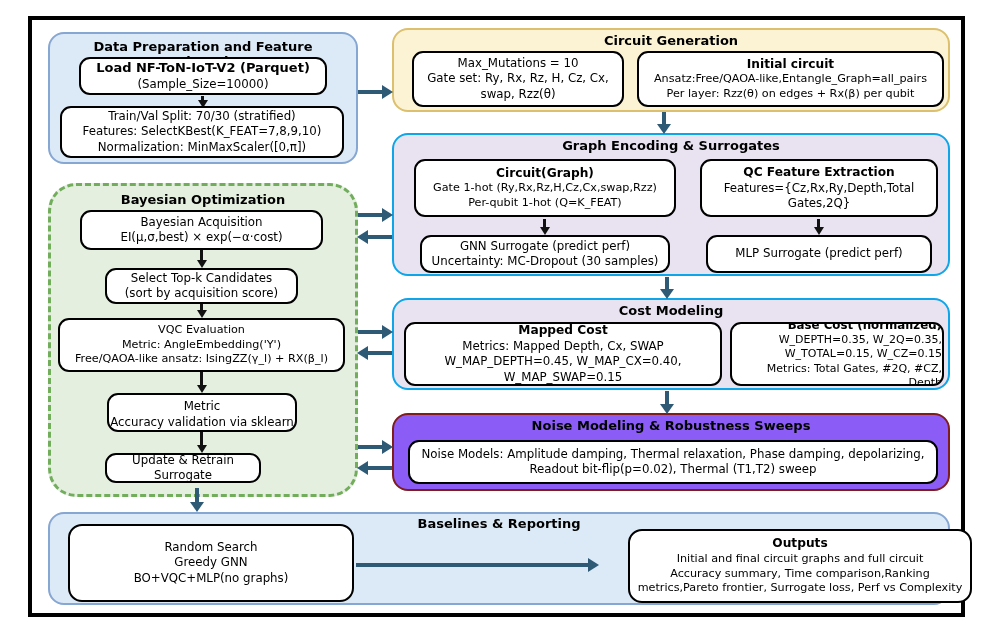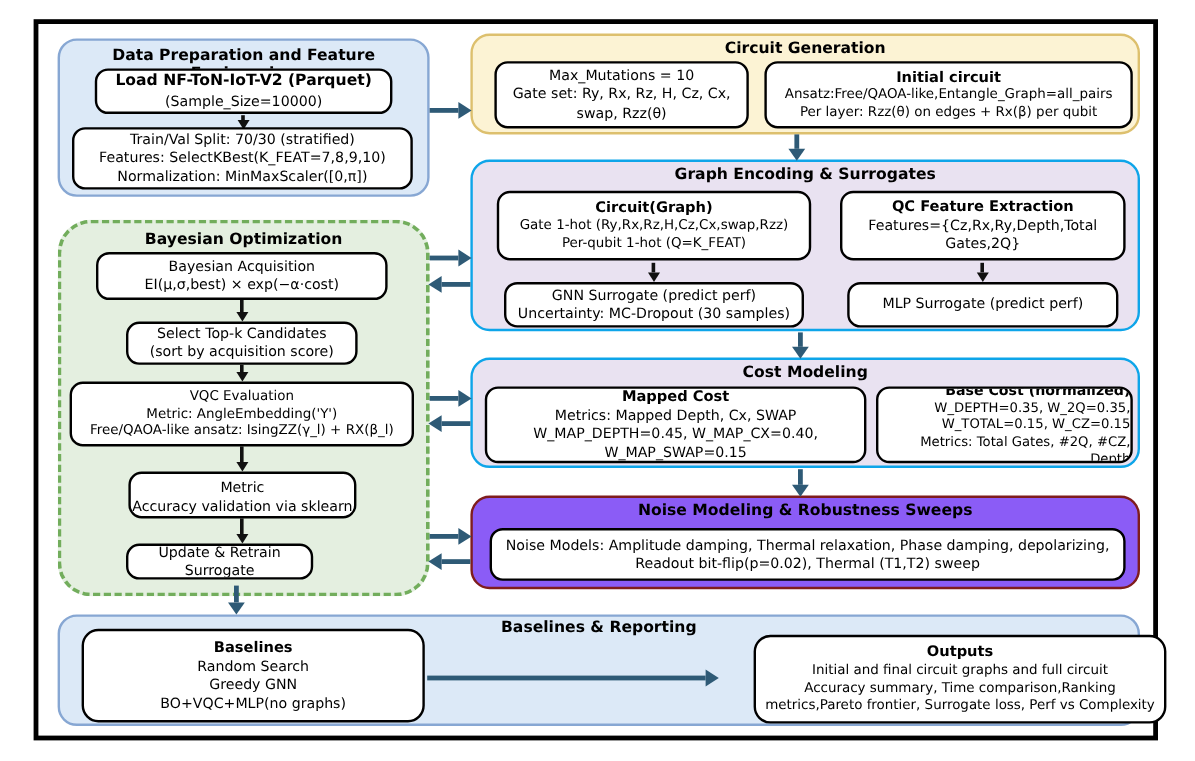--- a/index.html
+++ b/index.html
@@ -174,21 +174,20 @@
       <div class="blines">
             <div class="tl">Noise Models: Amplitude damping, Thermal relaxation, Phase damping, depolarizing,</div>
             <div class="tl">Readout bit-flip(p=0.02), Thermal (T1,T2) sweep</div>
           </div>
     </div>
   </div>
 
   <div class="sec blue" style="left:16px;top:492px;width:902px;height:93px;">
     <div class="sec-title" style="top:2px;">Baselines &amp; Reporting</div>
     <div class="wbox" style="left:18px;top:10px;width:286px;height:78px;border-radius:14px;">
-      <div class="bt">Baselines</div>
       <div class="blines">
             <div class="tl">Random Search</div>
             <div class="tl">Greedy GNN</div>
             <div class="tl">BO+VQC+MLP(no graphs)</div>
           </div>
     </div>
     <div class="ar h r" style="left:306px;top:49px;width:232px;"></div>
     <div class="wbox sm" style="left:550px;top:15px;width:344px;height:74px;border-radius:14px;margin-left:28px;">
       <div class="bt">Outputs</div>
       <div class="blines">

